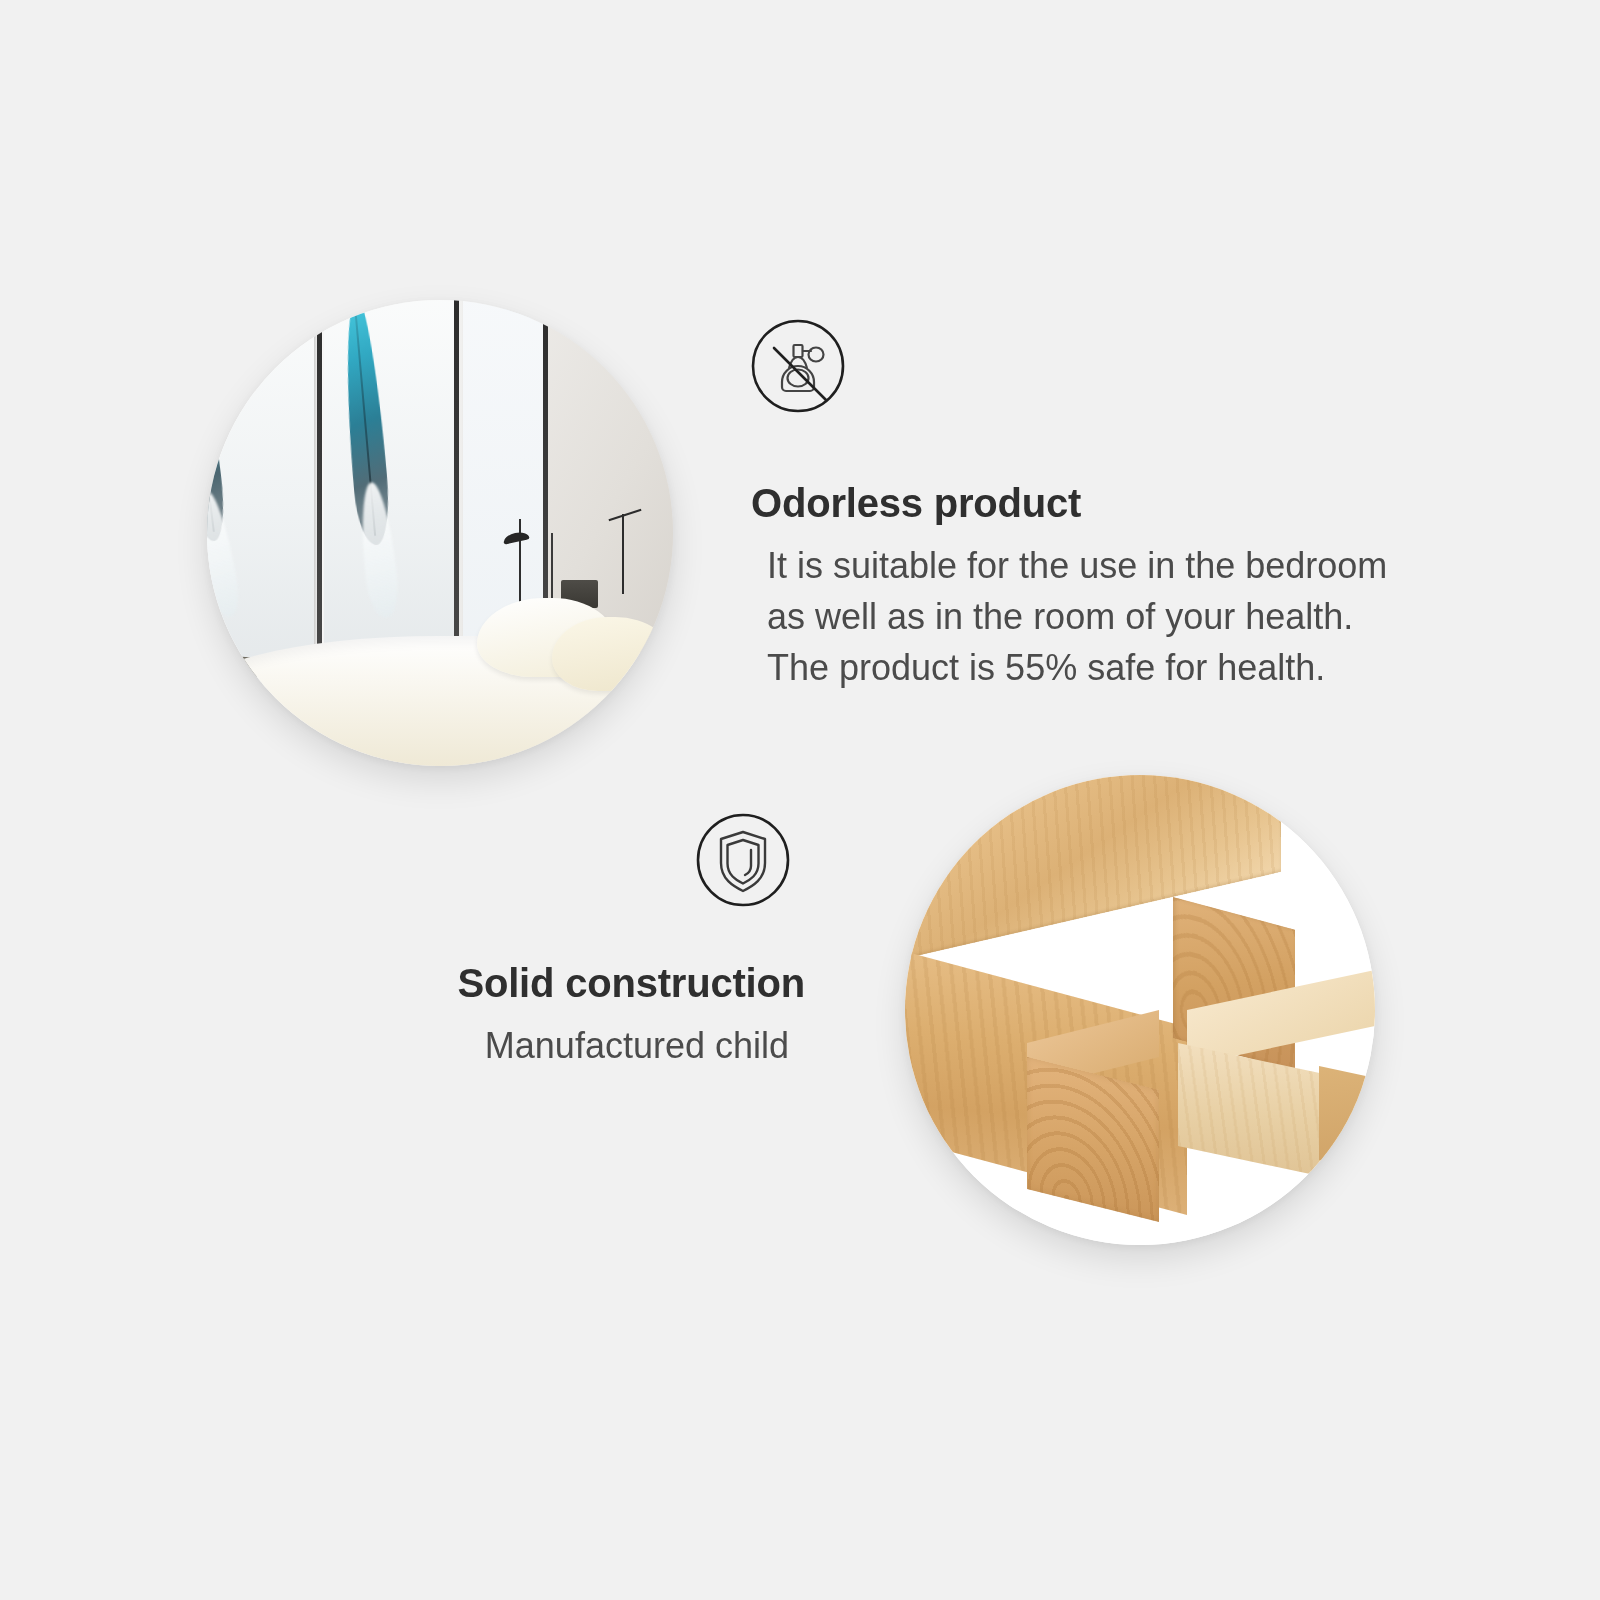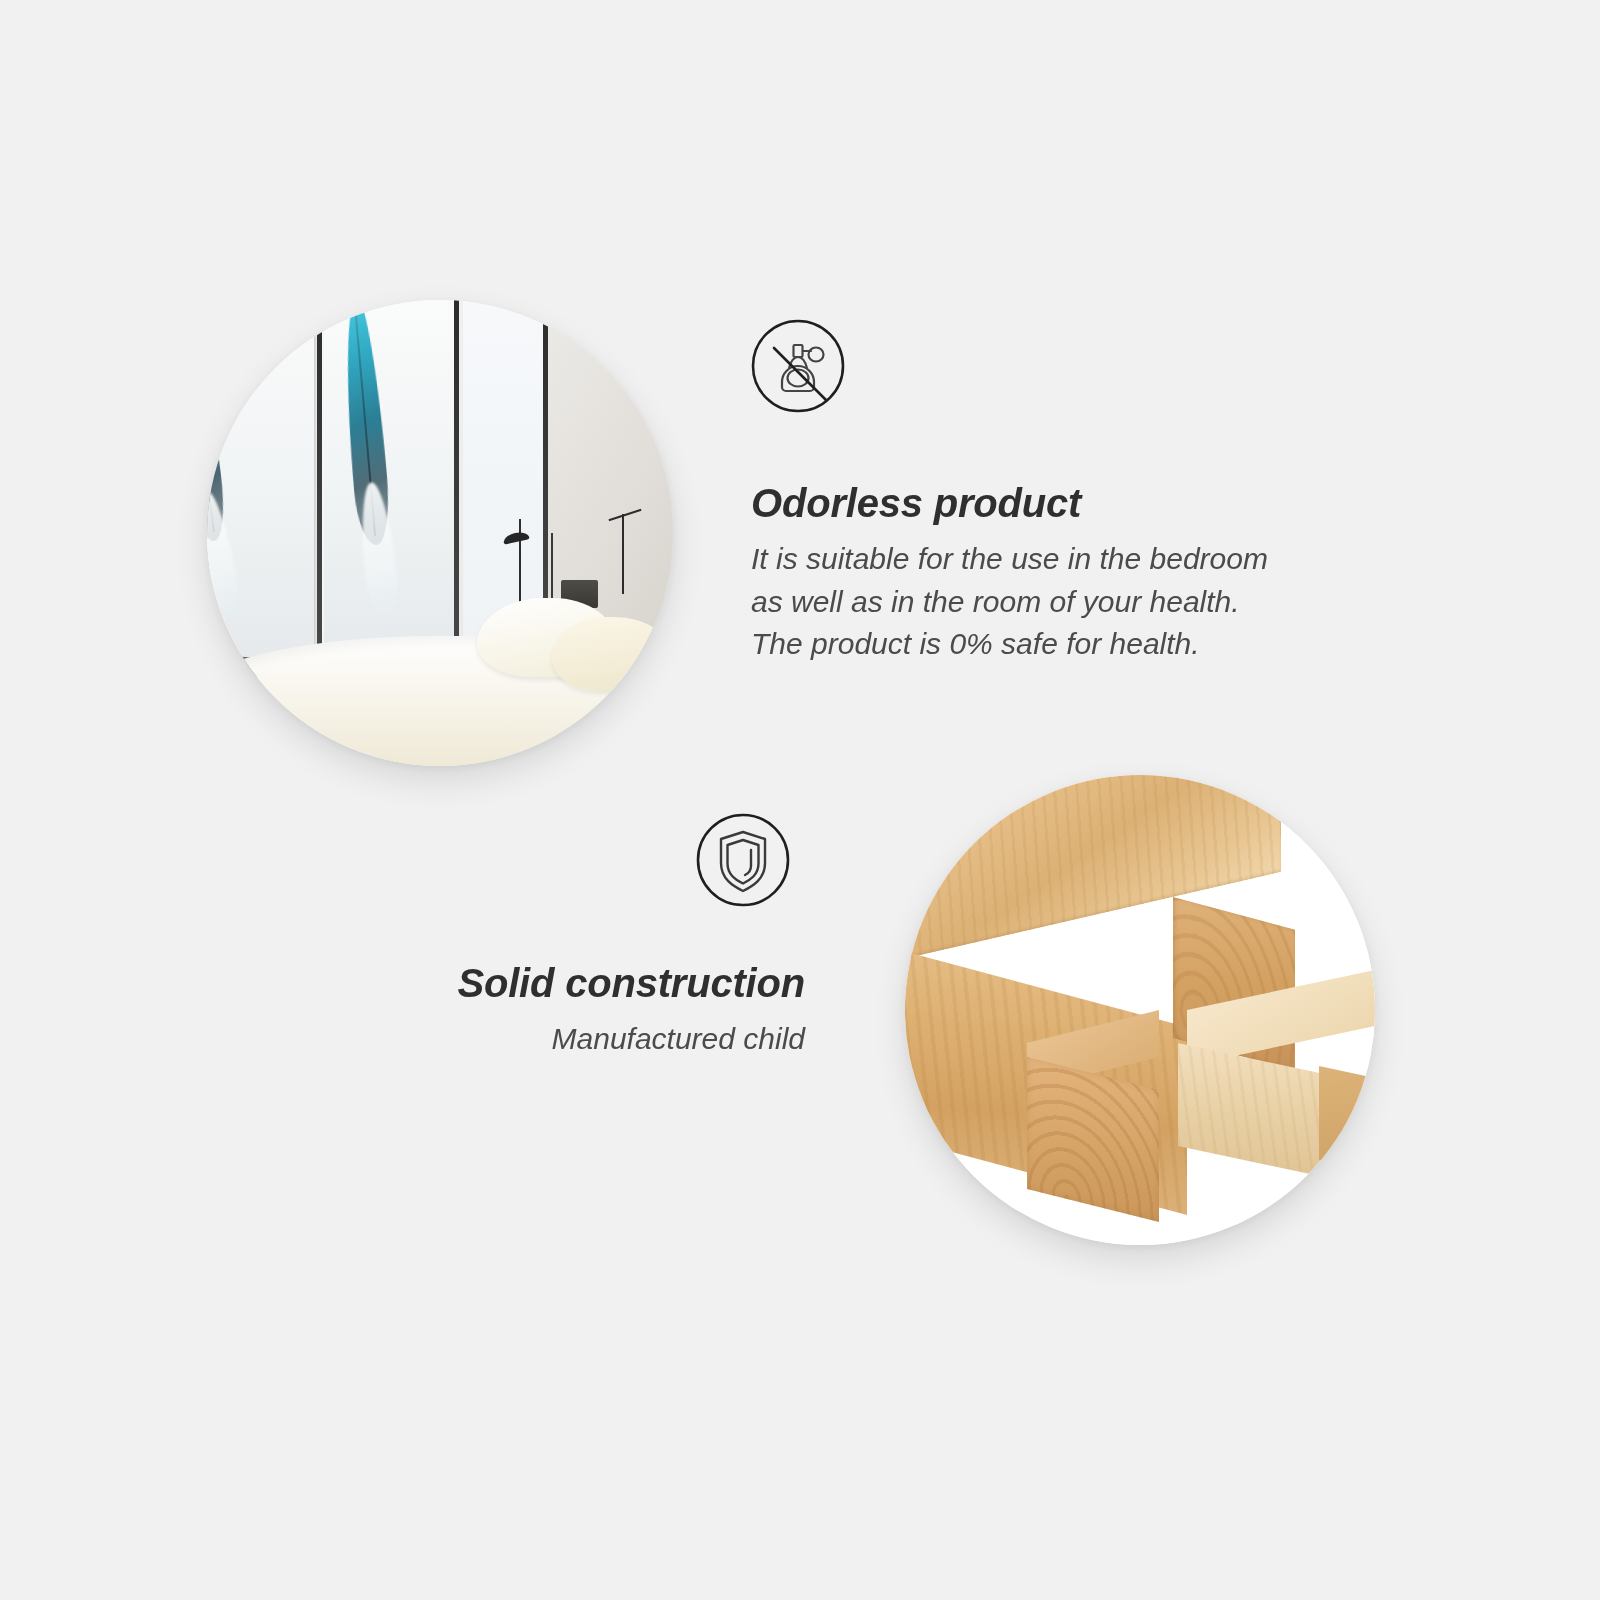--- a/index.html
+++ b/index.html
@@ -12,21 +12,20 @@
     background: #f1f1f1;
     font-family: "Liberation Sans", sans-serif;
     overflow: hidden;
     position: relative;
   }
 
   .canvas {
     position: relative;
     width: 1600px;
     height: 1600px;
-    font-style: italic;
   }
 
   
   .photo-circle {
     position: absolute;
     border-radius: 50%;
     overflow: hidden;
     box-shadow: 0 14px 34px rgba(0,0,0,0.11), 0 3px 10px rgba(0,0,0,0.05);
   }
 
@@ -287,22 +286,22 @@
 
   .feature-title {
     margin: 0 0 14px 0;
     font-size: 40px;
     font-weight: bold;
     color: #2f2f2f;
     letter-spacing: -0.2px;
     line-height: 1.05;
   }
   .feature-body {
-    margin: 0;
-    font-size: 30px;
+    margin: 16px;
+    font-size: 36px;
     font-weight: normal;
     color: #4b4b4b;
     line-height: 1.42;
   }
   .feature-body span { display: block; }
 </style>
 </head>
 <body>
 
 <div class="canvas">
@@ -366,21 +365,21 @@
 
       <line x1="26" y1="32" x2="78" y2="84" stroke="#1f1f1f" stroke-width="2.6" stroke-linecap="round"></line>
     </svg>
   </div>
 
   <div class="text-block" id="odorless-text">
     <h2 class="feature-title">Odorless product</h2>
     <p class="feature-body">
       <span>It is suitable for the use in the bedroom</span>
       <span>as well as in the room of your health.</span>
-      <span>The product is 0% safe for health.</span>
+      <span>The product is 55% safe for health.</span>
     </p>
   </div>
 
   <div class="icon-badge" id="solid-icon">
     <svg viewBox="0 0 100 100" width="100" height="100" aria-hidden="true">
       <circle cx="50" cy="50" r="45" fill="none" stroke="#1f1f1f" stroke-width="2.6"></circle>
 
       <path d="M50 22 L72 29 v24 c0 16 -12 23 -22 28 c-10 -5 -22 -12 -22 -28 V29 z" fill="none" stroke="#3a3a3a" stroke-width="2.4" stroke-linejoin="round"></path>
 
       <path d="M50 30 L65.5 35 v18.5 c0 11.5 -8.5 16.5 -15.5 20 c-7 -3.5 -15.5 -8.5 -15.5 -20 V35 z" fill="none" stroke="#3a3a3a" stroke-width="2.4" stroke-linejoin="round"></path>

